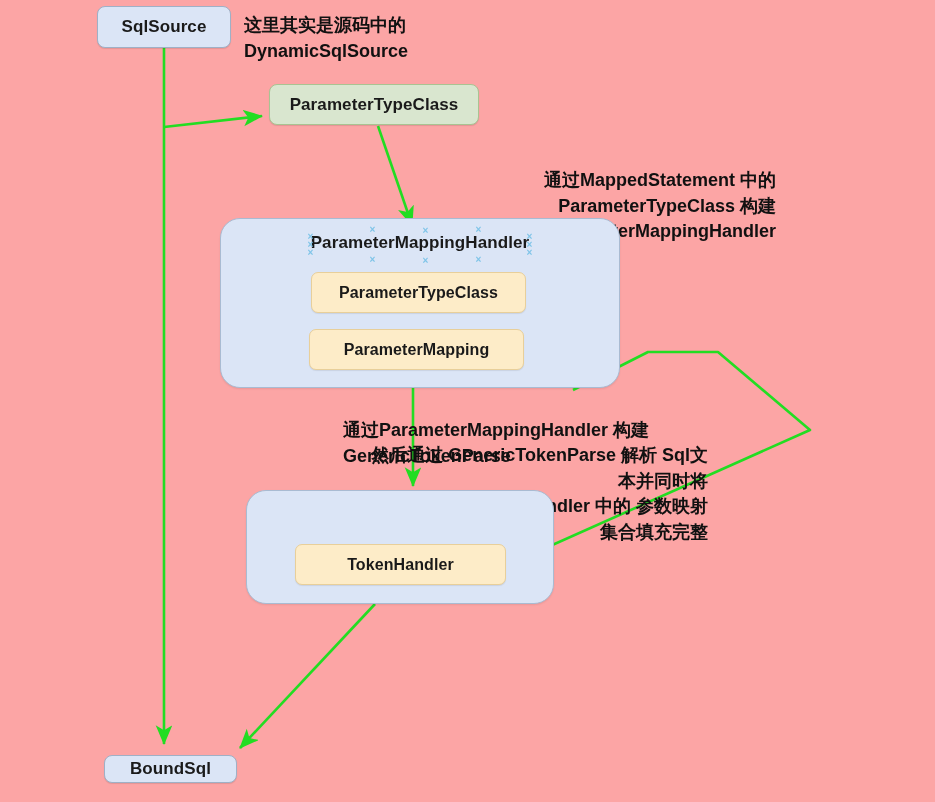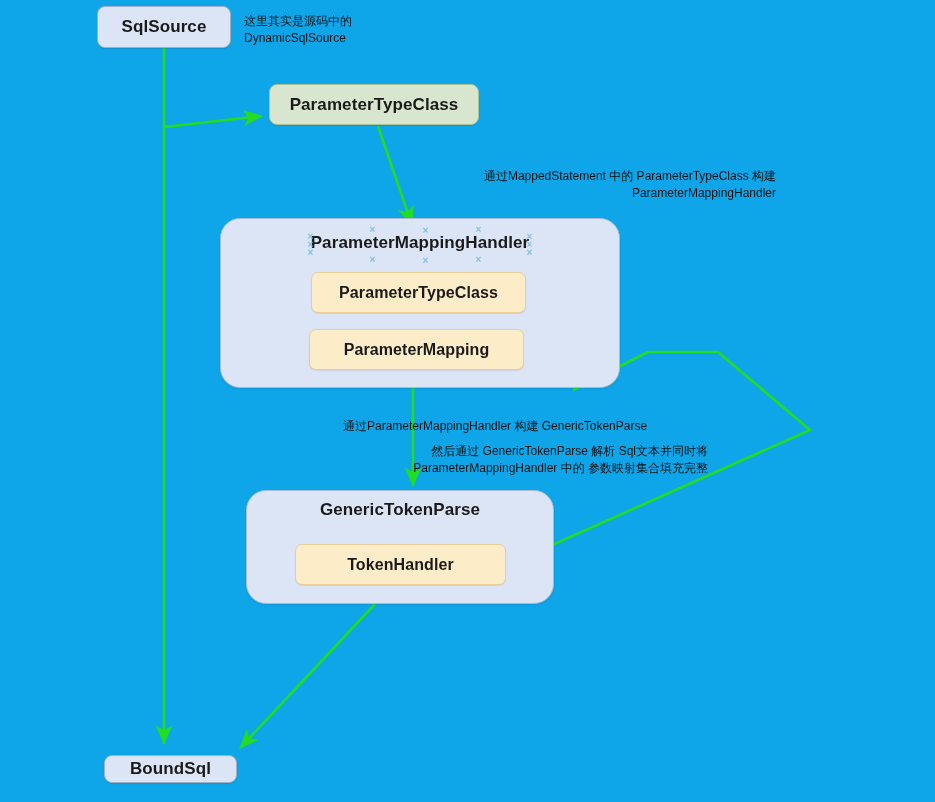--- a/index.html
+++ b/index.html
@@ -7,21 +7,21 @@
     padding: 0;
     background: #ffffff;
   }
   body {
     font-family: "Liberation Sans", sans-serif;
   }
   #canvas {
     position: relative;
     width: 935px;
     height: 802px;
-    background: #0ea5e9;
+    background: #fca5a5;
     overflow: hidden;
   }
   #edges {
     position: absolute;
     left: 0;
     top: 0;
     width: 935px;
     height: 802px;
     pointer-events: none;
   }
@@ -77,25 +77,25 @@
     left: 0;
     right: 0;
     text-align: center;
     font-weight: bold;
     font-size: 17px;
     color: #1a1a1a;
   }
 
   .annotation {
     position: absolute;
-    font-size: 12px;
+    font-size: 18px;
     color: #111111;
     line-height: 1.42;
     white-space: pre-line;
-    font-weight: normal;
+    font-weight: bold;
   }
   .annotation.center { text-align: right; margin-left: 28px; }
   .annotation.left { text-align: left; }
 
   
   .sel-handle {
     position: absolute;
     width: 9px;
     height: 9px;
     line-height: 9px;
@@ -169,21 +169,20 @@
       <span>ParameterMapping</span>
     </div>
   </div>
 
   <div class="annotation center" style="left:330px; top:443px; width:350px;">然后通过 GenericTokenParse 解析 Sql文本并同时将
 ParameterMappingHandler 中的 参数映射集合填充完整</div>
 
   <div class="annotation left" style="left:343px; top:418px; width:360px;">通过ParameterMappingHandler 构建 GenericTokenParse</div>
 
   <div class="node container" style="left:246px; top:490px; width:308px; height:114px;">
-    <div class="container-title" style="top:9px;">GenericTokenParse</div>
 
     <div class="node yellow" style="left:48px; top:53px; width:211px; height:41px;">
       <span>TokenHandler</span>
     </div>
   </div>
 
   <div class="node blue" style="left:104px; top:755px; width:133px; height:28px;">
     <span>BoundSql</span>
   </div>
 

